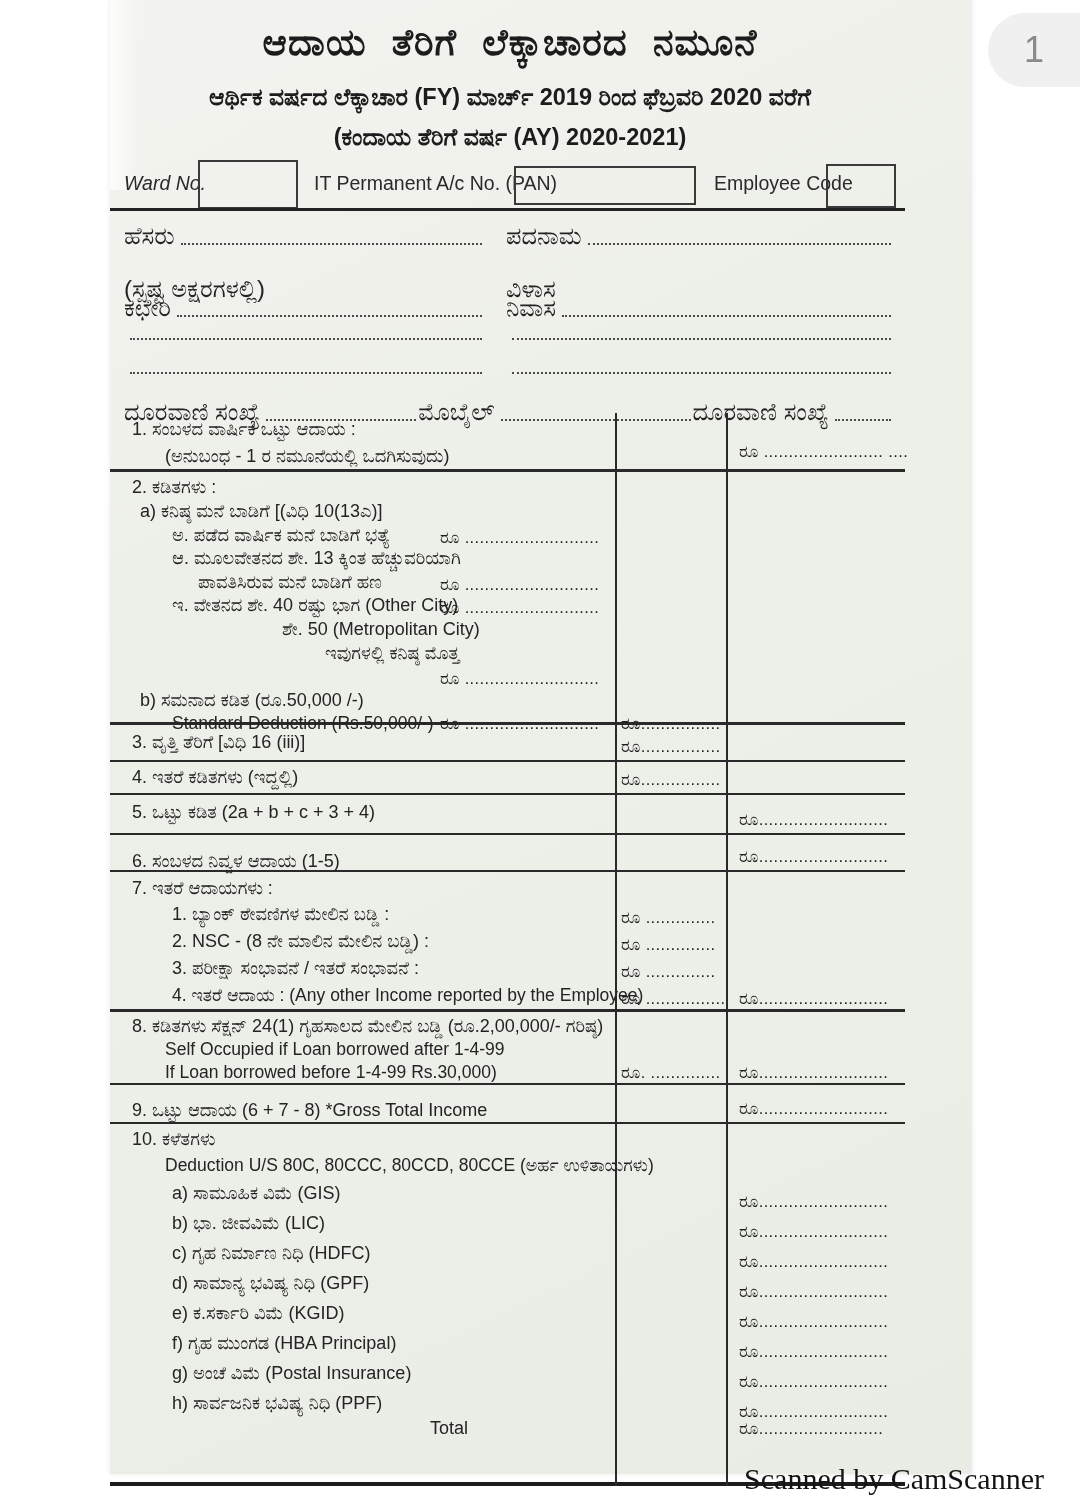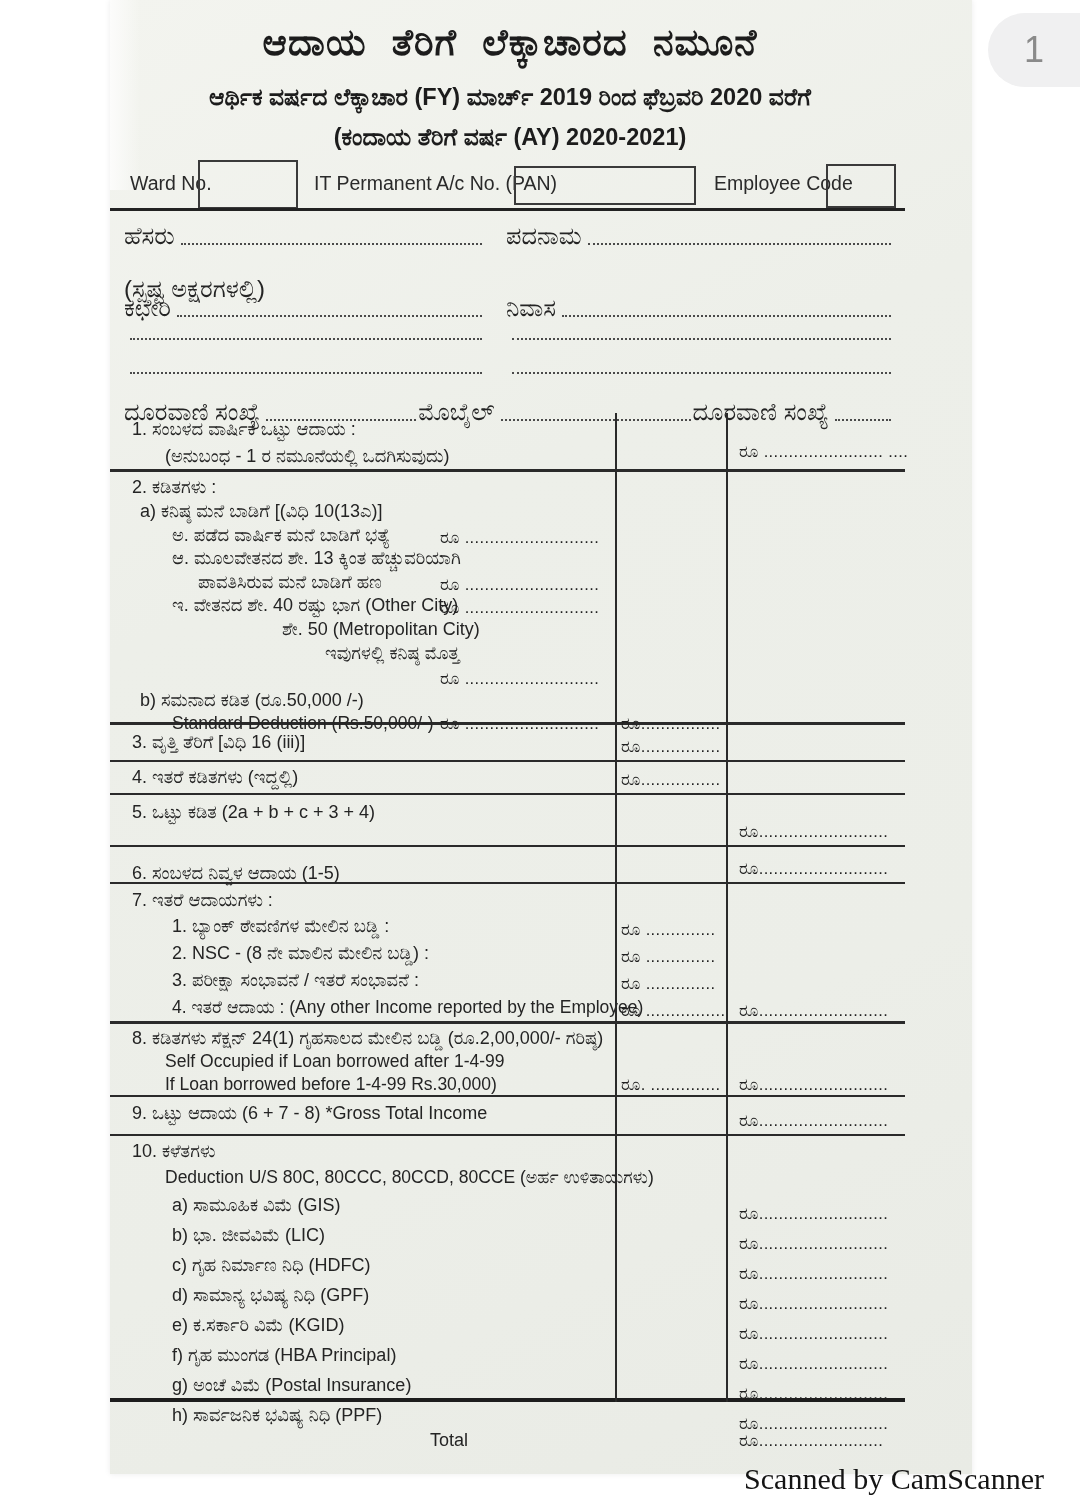--- a/index.html
+++ b/index.html
@@ -46,25 +46,25 @@
 
   
   .table{position:absolute;top:413px;left:0;width:795px;}
   .vline{position:absolute;top:0;bottom:0;width:2px;background:#2a2a2a;z-index:3;}
   .vl1{left:505px;} .vl2{left:616px;}
   .trow{position:relative;border-bottom:2px solid #2a2a2a;box-sizing:border-box;font-size:18px;}
   .trow .ln{position:relative;white-space:nowrap;}
   .r1{height:59px;border-bottom-width:3px;}
   .r2{height:253px;border-bottom-width:3px;}
   .r2 .ln{line-height:23.6px;}
-  .r3{height:37px;} .r4{height:33px;} .r5{height:52px;} .r6{height:37px;}
+  .r3{height:37px;} .r4{height:33px;} .r5{height:40px;} .r6{height:37px;}
   .r7{height:140px;border-bottom-width:3px;}
   .r8{height:73px;}
   .r9{height:39px;}
-  .r10{height:266px;border-bottom:4px solid #1d1d1d;}
+  .r10{height:362px;border-bottom:4px solid #1d1d1d;}
   .p22{padding-left:22px;} .p30{padding-left:30px;} .p55{padding-left:55px;}
   .p62{padding-left:62px;} .p172{padding-left:172px;} .p215{padding-left:215px;}
   .eng{font-size:17.5px;}
   .amt{position:absolute;font-size:16.5px;letter-spacing:0.4px;color:#1f1f1f;white-space:nowrap;z-index:4;}
   .amt-main{left:330px;} .amt-mid{left:511px;} .amt-right{left:629px;}
   .rowamt-b2{bottom:4px;} .rowamt-b8{bottom:8px;}
   .lh26{line-height:26px;} .lh27{line-height:27px;} .lh24{line-height:24px;}
   .lh30{line-height:30px;} .lh22{line-height:22px;}
   .total-line{position:relative;line-height:20px;font-weight:normal;padding-left:320px;font-size:18px;}
 
@@ -81,21 +81,21 @@
 <body>
 
 <div class="paper">
   <div class="inner">
 
     <div class="title">ಆದಾಯ ತೆರಿಗೆ ಲೆಕ್ಕಾಚಾರದ ನಮೂನೆ</div>
     <div class="sub1">ಆರ್ಥಿಕ ವರ್ಷದ ಲೆಕ್ಕಾಚಾರ (FY) ಮಾರ್ಚ್ 2019 ರಿಂದ ಫೆಬ್ರವರಿ 2020 ವರೆಗೆ</div>
     <div class="sub2">(ಕಂದಾಯ ತೆರಿಗೆ ವರ್ಷ (AY) 2020-2021)</div>
 
     <div class="idrow">
-      <span class="lbl" style="left:20px;">Ward No.</span>
+      <span class="lbl" style="left:14px;font-style:italic;">Ward No.</span>
       <div class="idbox" style="left:88px;top:0;width:96px;height:45px;"></div>
       <span class="lbl" style="left:204px;">IT Permanent A/c  No. (PAN)</span>
       <div class="idbox" style="left:404px;top:6px;width:178px;height:35px;"></div>
       <span class="lbl" style="left:604px;">Employee Code</span>
       <div class="idbox" style="left:716px;top:4px;width:66px;height:40px;"></div>
     </div>
     <div class="rule"></div>
 
     <div class="contact">
       <div class="cr" style="top:6px;">
@@ -104,20 +104,23 @@
             <div class="leader"></div>
           </div>
         <div class="rcell">
             <span>ಪದನಾಮ</span>
             <div class="leader"></div>
           </div>
       </div>
       <div class="cr" style="top:34px;margin-top:25px;">
         <div class="lcell">
             <span>(ಸ್ಪಷ್ಟ ಅಕ್ಷರಗಳಲ್ಲಿ)</span>
+          </div>
+        <div class="rcell">
+            <span>ವಿಳಾಸ</span>
           </div>
       </div>
       <div class="cr" style="top:78px;">
         <div class="lcell">
             <span>ಕಛೇರಿ</span>
             <div class="leader"></div>
           </div>
         <div class="rcell">
             <span>ನಿವಾಸ</span>
             <div class="leader"></div>
@@ -204,21 +207,21 @@
         <div class="ln lh27 p62 eng"><span>4.  ಇತರೆ ಆದಾಯ : (Any other Income reported by the Employee)</span><span class="amt amt-mid" style="top:3px;">ರೂ ................</span><span class="amt amt-right" style="top:3px;">ರೂ..........................</span></div>
       </div>
 
       <div class="trow r8">
         <div class="ln lh24 p22" style="padding-top:2px;">8.  ಕಡಿತಗಳು ಸೆಕ್ಷನ್ 24(1) ಗೃಹಸಾಲದ ಮೇಲಿನ ಬಡ್ಡಿ (ರೂ.2,00,000/- ಗರಿಷ್ಠ)</div>
         <div class="ln lh22 p55 eng">Self Occupied if Loan borrowed after 1-4-99</div>
         <div class="ln lh24 p55 eng"><span>If Loan borrowed before 1-4-99 Rs.30,000)</span><span class="amt amt-mid" style="top:0;">ರೂ. ..............</span><span class="amt amt-right" style="top:0;">ರೂ..........................</span></div>
       </div>
 
       <div class="trow r9">
-        <div class="ln lh26 p22" style="padding-top:3px;">9.  ಒಟ್ಟು ಆದಾಯ (6 + 7 - 8) *Gross Total Income</div>
+        <div class="ln lh26 p22" style="padding-top:12px;">9.  ಒಟ್ಟು ಆದಾಯ (6 + 7 - 8) *Gross Total Income</div>
         <span class="amt amt-right rowamt-b2">ರೂ..........................</span>
       </div>
 
       <div class="trow r10">
         <div class="ln p22" style="line-height:25px;padding-top:3px;">10. ಕಳೆತಗಳು</div>
         <div class="ln p55 eng" style="line-height:26px;">Deduction U/S 80C, 80CCC, 80CCD, 80CCE (ಅರ್ಹ ಉಳಿತಾಯಗಳು)</div>
         <div class="ln lh30 p62"><span>a) ಸಾಮೂಹಿಕ ವಿಮೆ (GIS)</span><span class="amt amt-right" style="top:8px;">ರೂ..........................</span></div>
         <div class="ln lh30 p62"><span>b) ಭಾ. ಜೀವವಿಮೆ  (LIC)</span><span class="amt amt-right" style="top:8px;">ರೂ..........................</span></div>
         <div class="ln lh30 p62"><span>c) ಗೃಹ ನಿರ್ಮಾಣ ನಿಧಿ (HDFC)</span><span class="amt amt-right" style="top:8px;">ರೂ..........................</span></div>
         <div class="ln lh30 p62"><span>d) ಸಾಮಾನ್ಯ ಭವಿಷ್ಯ ನಿಧಿ (GPF)</span><span class="amt amt-right" style="top:8px;">ರೂ..........................</span></div>

